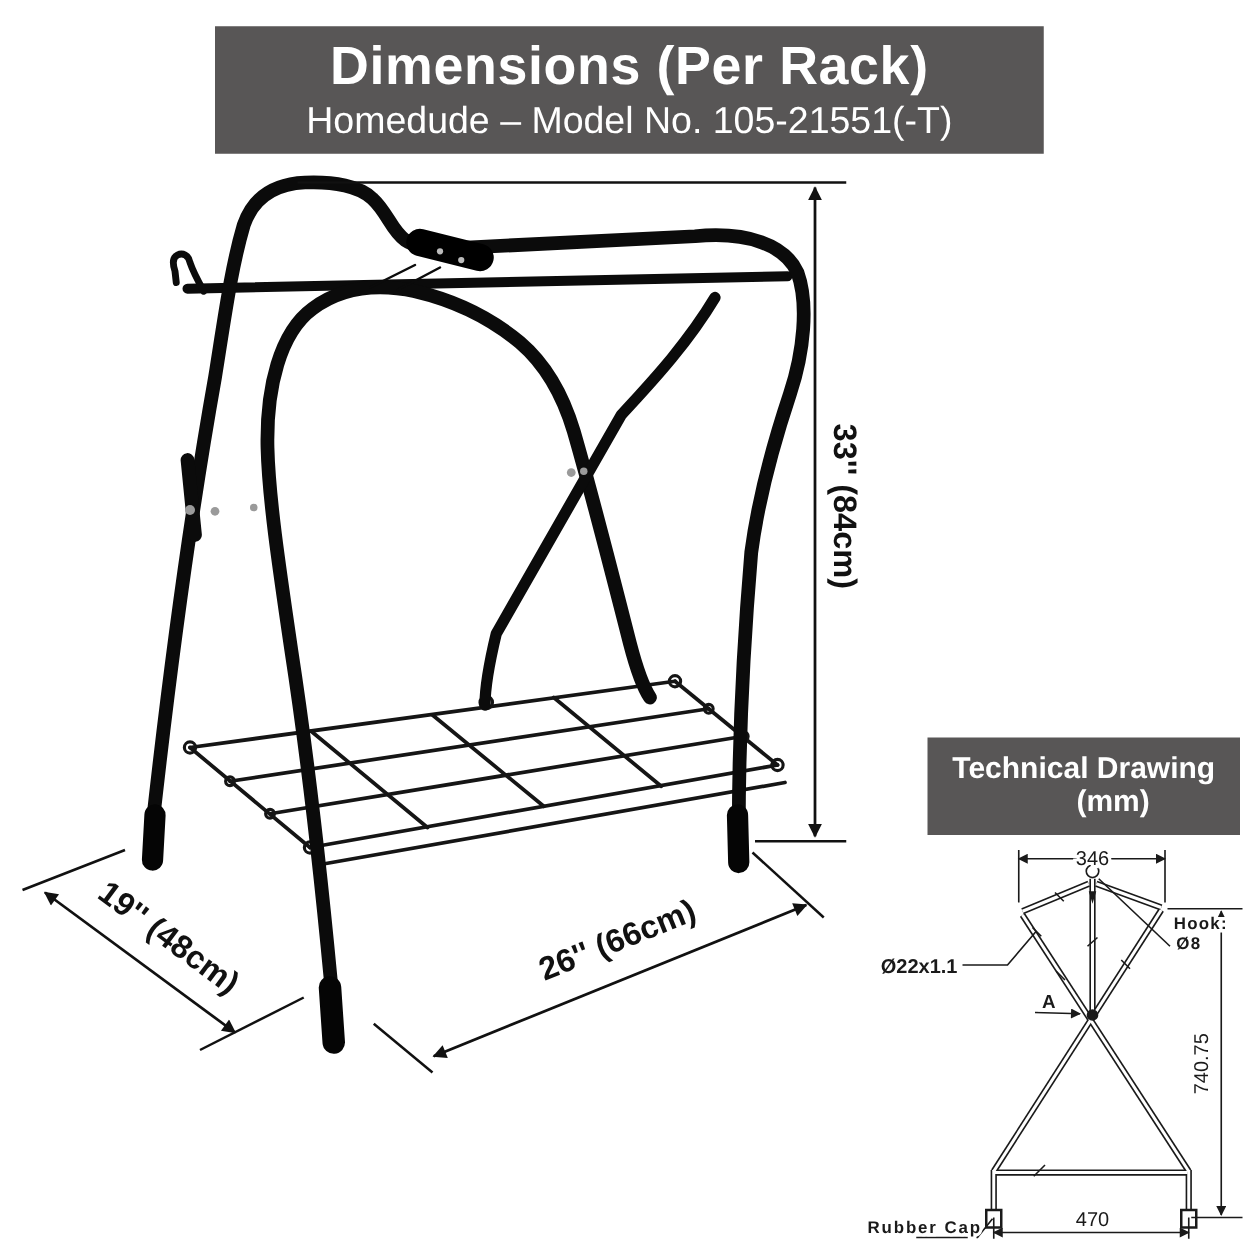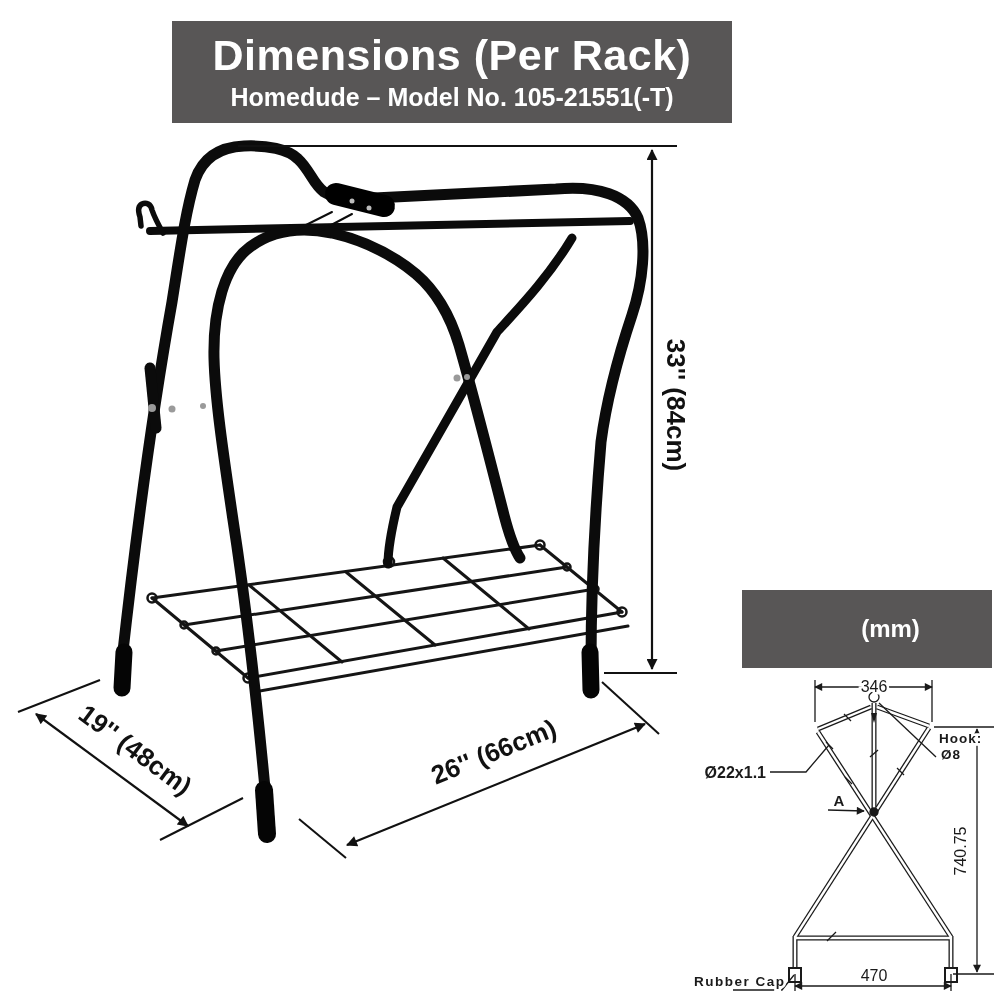--- a/index.html
+++ b/index.html
@@ -1,39 +1,40 @@
 <!DOCTYPE html>
 <html><head>
 <meta charset="utf-8">
 <style>
   html,body{margin:0;padding:0;background:#ffffff;}
   body{width:1000px;height:1000px;position:relative;overflow:hidden;
        font-family:"Liberation Sans","DejaVu Sans",sans-serif;}
   .banner{position:absolute;background:#585656;color:#fff;display:flex;
           flex-direction:column;align-items:center;justify-content:center;text-align:center;}
-  #main-banner{left:172px;top:21px;width:560px;height:102px;}
+  #main-banner{left:172px;top:21px;width:663px;height:102px;}
   #main-banner .title{font-size:43px;font-weight:700;line-height:1.08;letter-spacing:.5px;}
-  #main-banner .subtitle{font-size:25px;font-weight:700;margin-top:4px;}
+  #main-banner .subtitle{font-size:30px;font-weight:400;margin-top:4px;}
   #tech-banner{left:742px;top:590px;width:250px;height:78px;}
   #tech-banner .title{font-size:24px;font-weight:700;line-height:1.1;}
   #tech-banner .subtitle{font-size:24px;font-weight:700;margin-left:47px;}
   svg{position:absolute;left:0;top:0;}
   .dimtxt{font-size:26px;font-weight:700;fill:#111;}
   .technum{font-size:16px;font-weight:400;fill:#1a1a1a;paint-order:stroke;stroke:#fff;stroke-width:5px;}
   .techbold{font-weight:700;fill:#1a1a1a;}
 </style>
 </head>
 <body>
 
 <div class="banner" id="main-banner">
   <div class="title">Dimensions (Per Rack)</div>
   <div class="subtitle">Homedude – Model No. 105-21551(-T)</div>
 </div>
 
 <div class="banner" id="tech-banner">
+  <div class="title">Technical Drawing</div>
   <div class="subtitle">(mm)</div>
 </div>
 
 <svg width="1000" height="1000" viewBox="0 0 1000 1000">
   <defs>
     <marker id="arrB" viewBox="0 0 10 10" refX="9" refY="5" markerUnits="userSpaceOnUse" markerWidth="17" markerHeight="11" orient="auto-start-reverse">
       <path d="M0,0 L10,5 L0,10 z" fill="#111"></path>
     </marker>
     <marker id="arrS" viewBox="0 0 10 10" refX="9" refY="5" markerUnits="userSpaceOnUse" markerWidth="11" markerHeight="8" orient="auto-start-reverse">
       <path d="M0,0 L10,5 L0,10 z" fill="#1a1a1a"></path>

